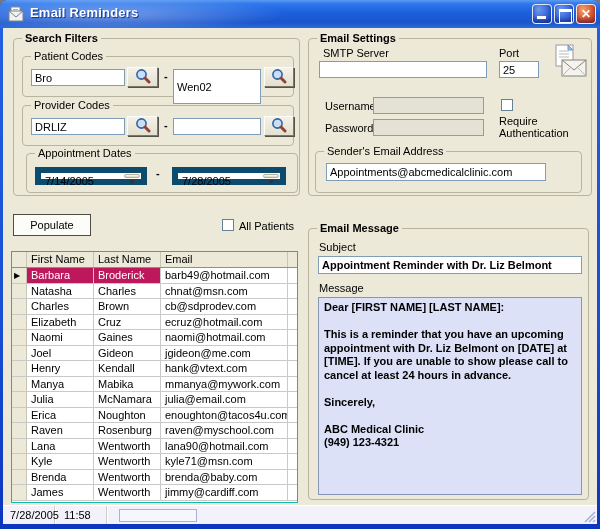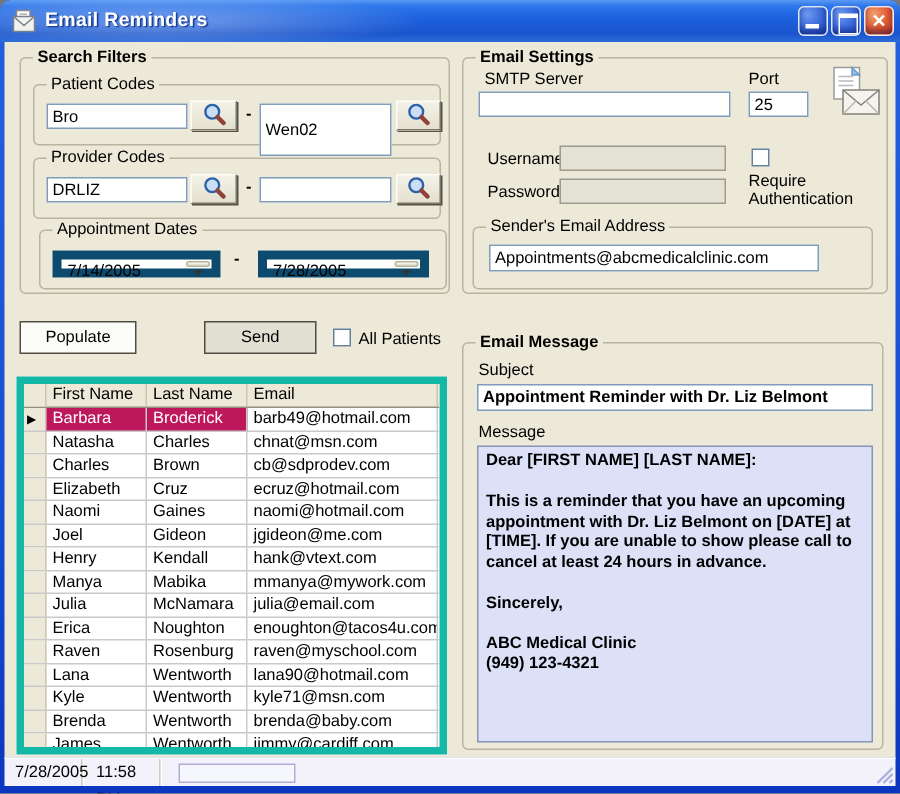--- a/index.html
+++ b/index.html
@@ -92,21 +92,21 @@
     position:absolute; border:1px solid #4f4c43; font-size:11px;
     display:flex; align-items:center; justify-content:center;
     font-family:"Liberation Sans", sans-serif;
   }
   .btn-populate { background:#FCFCF8; }
   .btn-send { background:#E2DFD3; }
 
   
   .grid {
     position:absolute; left:8px; top:223px; width:287px; height:252px;
-    background:#fff; border:5px solid #14b8a6; overflow:hidden;
+    background:#fff; border:1px solid #14b8a6; overflow:hidden;
   }
   .grid-header { display:flex; height:16px; background:#ECE9D8; border-bottom:1px solid #928f80; }
   .grid-header .hcell {
     padding-left:4px; line-height:15px; font-size:11px;
     border-right:1px solid #c8c5b5; overflow:hidden; white-space:nowrap;
   }
   .grid-row { display:flex; height:15.5px; }
   .grid .cell {
     border-right:1px solid #c9c9c9; border-bottom:1px solid #c9c9c9;
     font-size:11px; line-height:14.5px; padding-left:4px;
@@ -261,21 +261,20 @@
       <div class="checkbox" style="left:192px; top:60px;"></div>
       <span class="lbl wrap" style="left:190px; top:76px; width:88px;">Require Authentication</span>
 
       <div class="groupbox" style="left:6px; top:112px; width:267px; height:42px;">
         <span class="gb-label">Sender's Email Address</span>
         <input class="txt" style="left: 10px; top: 11px; width: 220px; height: 18px;" value="Appointments@abcmedicalclinic.com">
       </div>
     </div>
 
     <button class="push-btn btn-populate" style="left:10px; top:186px; width:78px; height:22px;">Populate</button>
-    <button class="push-btn btn-send" style="left:133px; top:186px; width:75px; height:22px;">Send</button>
     <div class="checkbox" style="left:219px; top:191px;"></div>
     <span class="lbl" style="left:236px; top:192px;">All Patients</span>
 
     <div class="grid">
       <div class="grid-header">
         <div class="hcell corner"></div>
         <div class="hcell c0">First Name</div>
         <div class="hcell c1">Last Name</div>
         <div class="hcell c2">Email</div>
         <div class="hcell filler" style="flex:1; border-right:none;"></div>

